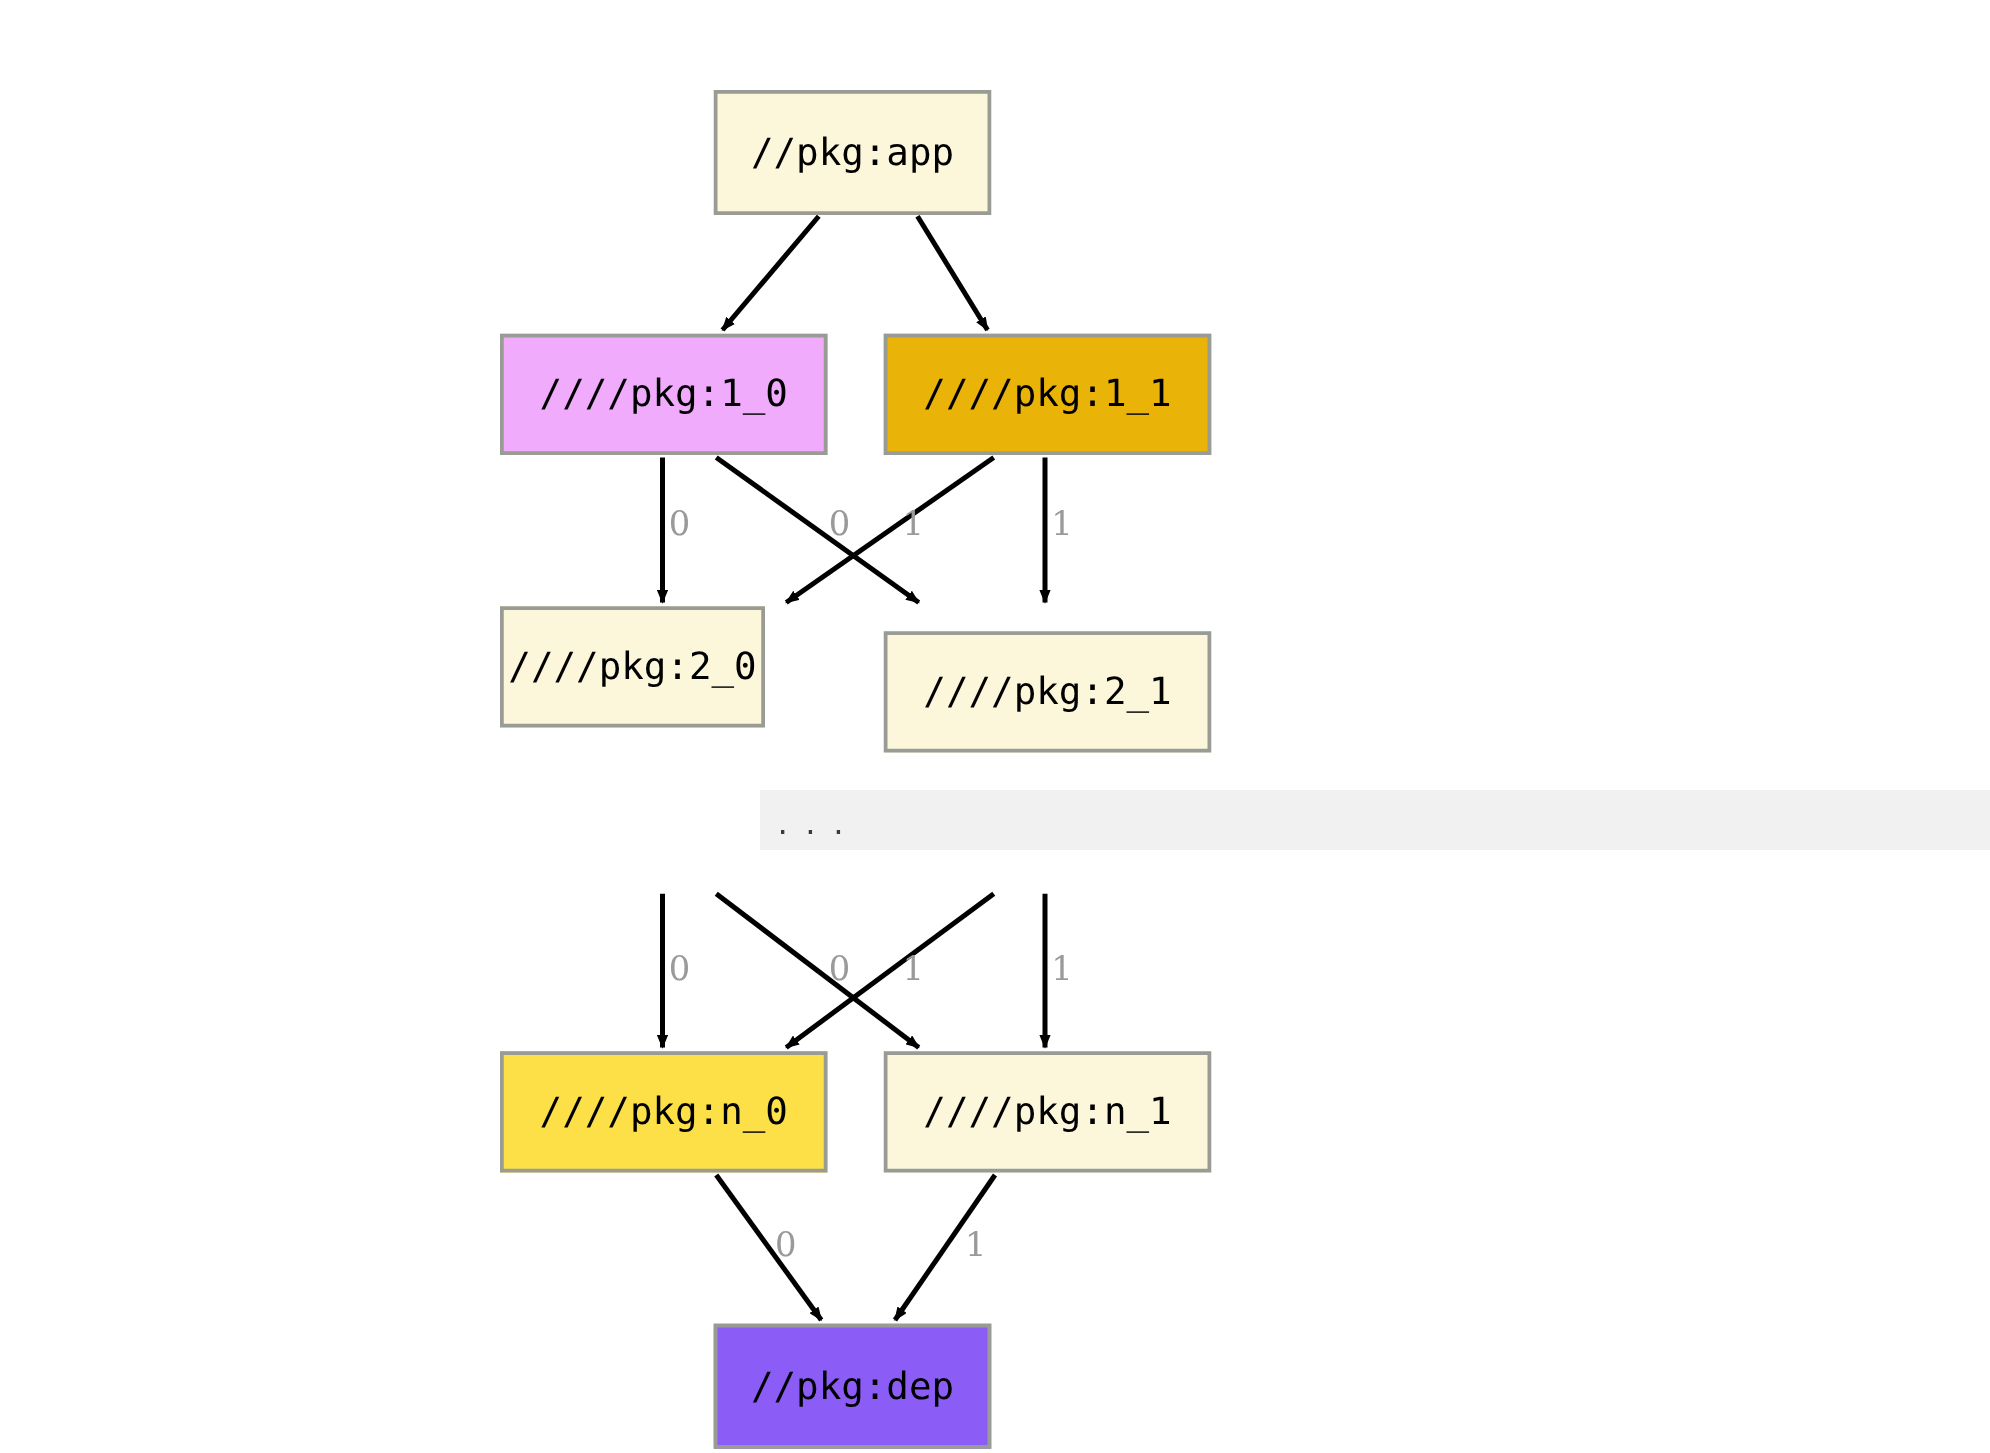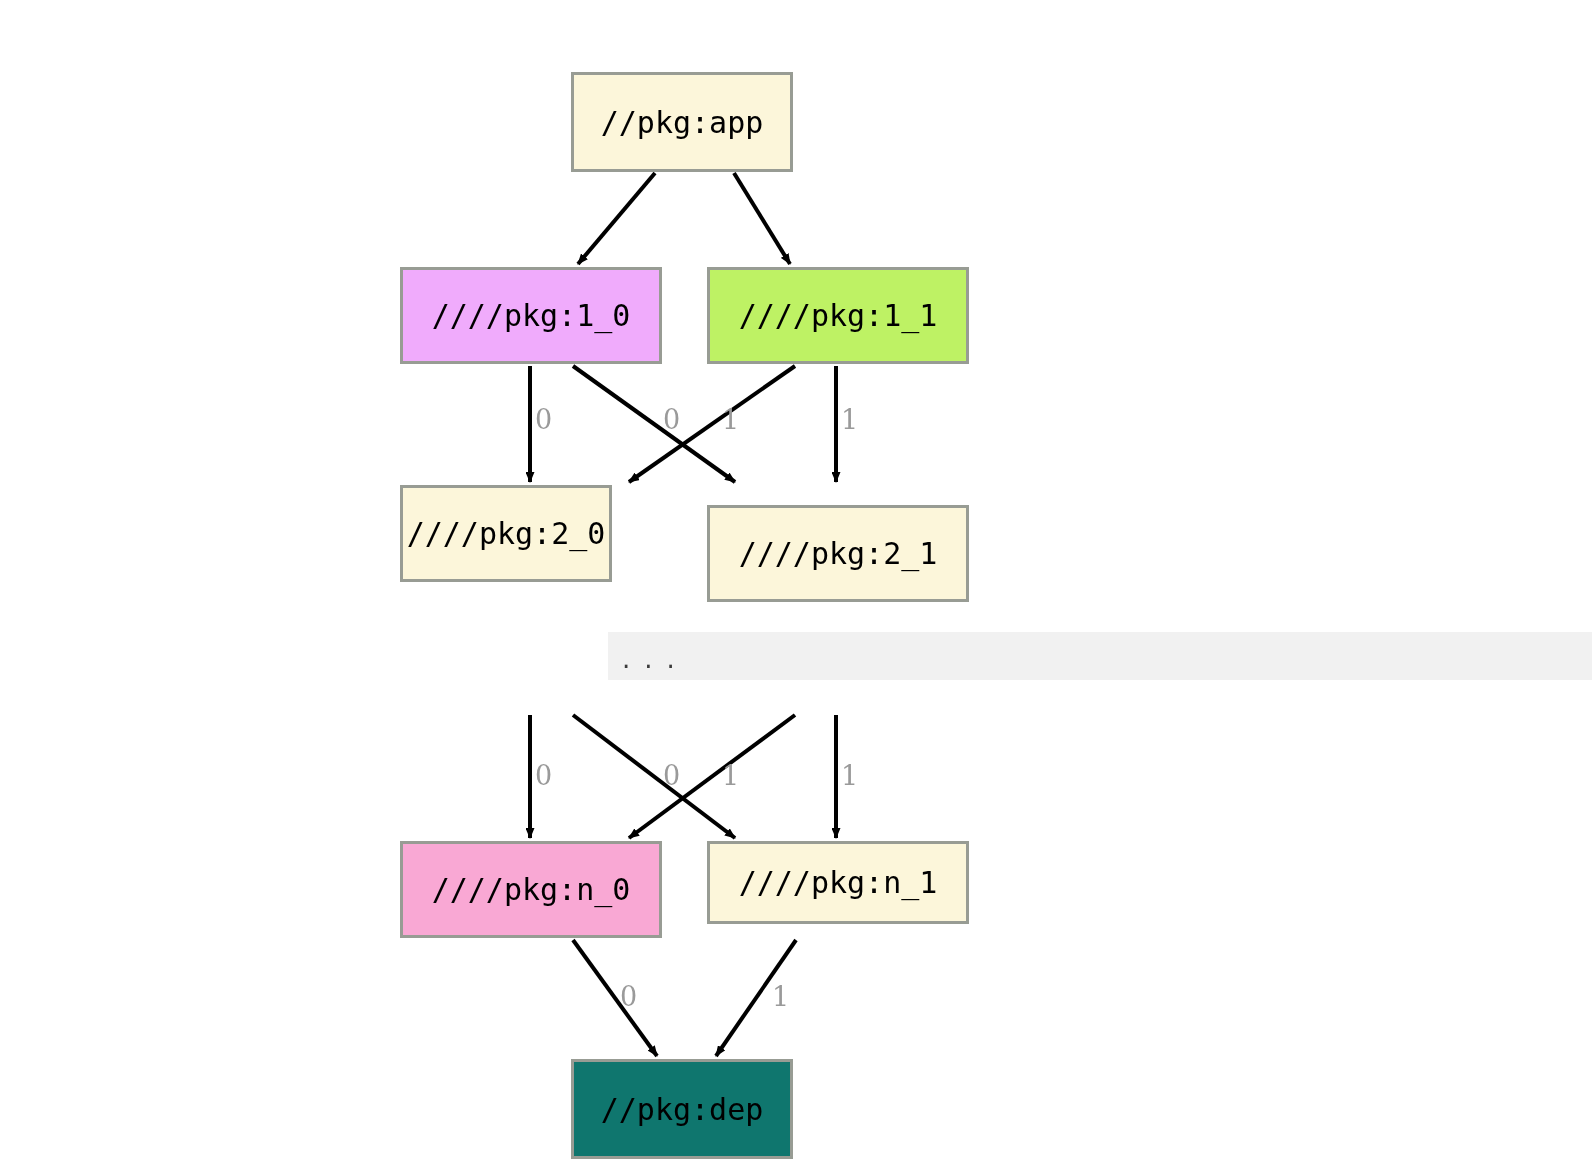--- a/index.html
+++ b/index.html
@@ -93,36 +93,36 @@
       </g>
   </svg>
 
   <div id="nodes-layer">
       <div class="node-box" style="left: 571px; top: 36px; width: 222px; height: 100px; background: rgb(252, 246, 218); border-color: rgb(152, 156, 148);">
         <span class="node-label">//pkg:app</span>
       </div>
       <div class="node-box" style="left: 400px; top: 231px; width: 262px; height: 97px; background: #f0abfc; border-color: rgb(152, 156, 148);">
         <span class="node-label">////pkg:1_0</span>
       </div>
-      <div class="node-box" style="left: 707px; top: 231px; width: 262px; height: 97px; background: #bef264; border-color: rgb(152, 156, 148);">
+      <div class="node-box" style="left: 707px; top: 231px; width: 262px; height: 97px; background: #eab308; border-color: rgb(152, 156, 148);">
         <span class="node-label">////pkg:1_1</span>
       </div>
       <div class="node-box" style="left: 400px; top: 449px; width: 212px; height: 97px; background: rgb(252, 246, 218); border-color: rgb(152, 156, 148);">
         <span class="node-label">////pkg:2_0</span>
       </div>
       <div class="node-box" style="left: 707px; top: 469px; width: 262px; height: 97px; background: rgb(252, 246, 218); border-color: rgb(152, 156, 148); text-align: center;">
         <span class="node-label">////pkg:2_1</span>
       </div>
-      <div class="node-box" style="left: 400px; top: 805px; width: 262px; height: 97px; background: #f9a8d4; border-color: rgb(152, 156, 148);">
+      <div class="node-box" style="left: 400px; top: 805px; width: 262px; height: 97px; background: #fde047; border-color: rgb(152, 156, 148);">
         <span class="node-label">////pkg:n_0</span>
       </div>
-      <div class="node-box" style="left: 707px; top: 805px; width: 262px; height: 83px; background: rgb(252, 246, 218); border-color: rgb(152, 156, 148);">
+      <div class="node-box" style="left: 707px; top: 805px; width: 262px; height: 97px; background: rgb(252, 246, 218); border-color: rgb(152, 156, 148);">
         <span class="node-label">////pkg:n_1</span>
       </div>
-      <div class="node-box" style="left: 571px; top: 1023px; width: 222px; height: 100px; background: #0f766e; border-color: rgb(152, 156, 148);">
+      <div class="node-box" style="left: 571px; top: 1023px; width: 222px; height: 100px; background: #8b5cf6; border-color: rgb(152, 156, 148);">
         <span class="node-label">//pkg:dep</span>
       </div>
     </div>
   <div id="edge-labels-layer">
       <span class="edge-label" style="left: 535px; top: 368px; color: rgb(154, 154, 154);">0</span>
       <span class="edge-label" style="left: 722px; top: 368px; color: rgb(154, 154, 154);">1</span>
       <span class="edge-label" style="left: 663px; top: 368px; color: rgb(154, 154, 154);">0</span>
       <span class="edge-label" style="left: 841px; top: 368px; color: rgb(154, 154, 154);">1</span>
       <span class="edge-label" style="left: 535px; top: 724px; color: rgb(154, 154, 154);">0</span>
       <span class="edge-label" style="left: 722px; top: 724px; color: rgb(154, 154, 154);">1</span>

